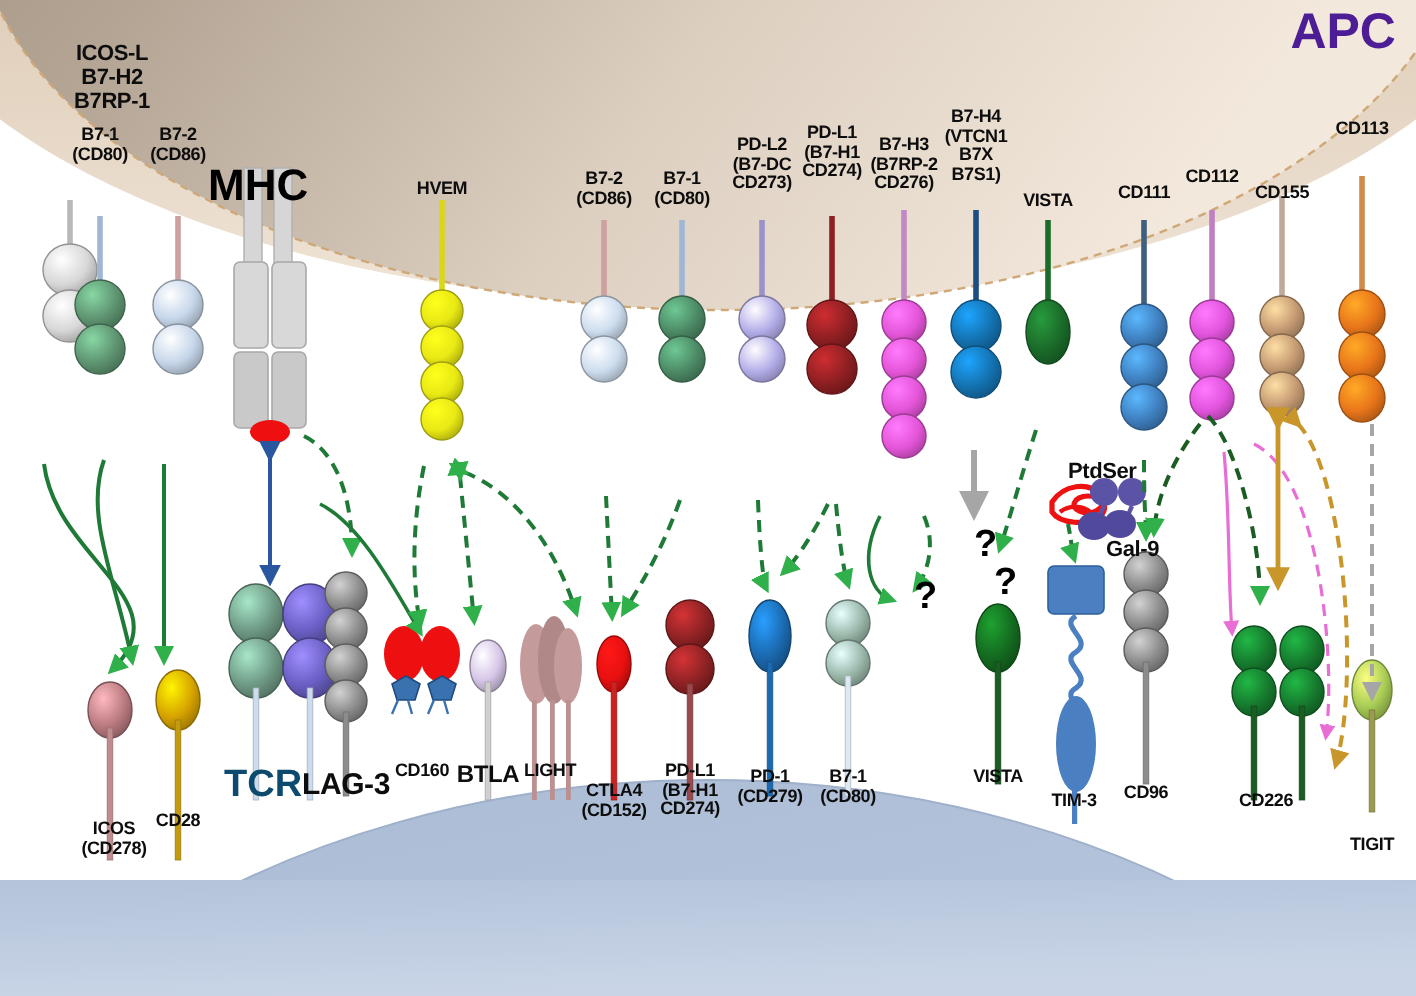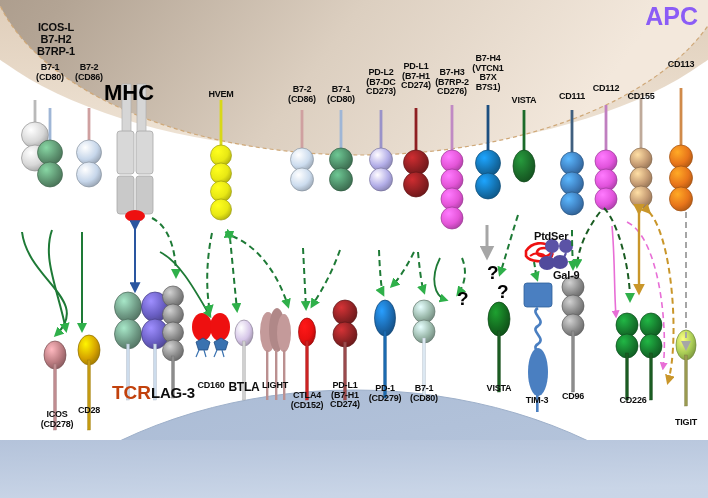--- a/index.html
+++ b/index.html
@@ -1,24 +1,24 @@
 <!DOCTYPE html>
 <html><head>
 <meta charset="utf-8">
 <style>
   html,body{margin:0;padding:0;background:#fff;}
   #stage{position:relative;width:708px;height:498px;overflow:hidden;
          font-family:"Liberation Sans",sans-serif;background:#ffffff;}
   #stage svg{position:absolute;left:0;top:0;}
   .lbl{position:absolute;font-weight:bold;color:#0d0d0d;text-align:center;
        line-height:1.08;letter-spacing:-0.2px;pointer-events:none;}
-  .apc-title{position:absolute;right:10px;top:2px;font-size:25px;font-weight:bold;color:#8b5cf6;}
+  .apc-title{position:absolute;right:10px;top:2px;font-size:25px;font-weight:bold;color:#4c1d95;}
   .tcell-title{position:absolute;left:18px;top:462px;font-size:24px;font-weight:bold;color:#0b0b0b;}
   .mhc-title{position:absolute;font-size:22px;font-weight:bold;color:#000;}
-  .tcr-title{position:absolute;font-size:19px;font-weight:bold;color:#c2410c;}
+  .tcr-title{position:absolute;font-size:19px;font-weight:bold;color:#0c4a6e;}
   .qmark{position:absolute;font-size:19px;font-weight:bold;color:#000;}
 </style>
 </head>
 <body>
 
 <div id="stage">
 
   <svg width="708" height="498" viewBox="0 0 708 498">
     <defs>
       <linearGradient id="apcTop" x1="0" y1="0" x2="0" y2="1">

